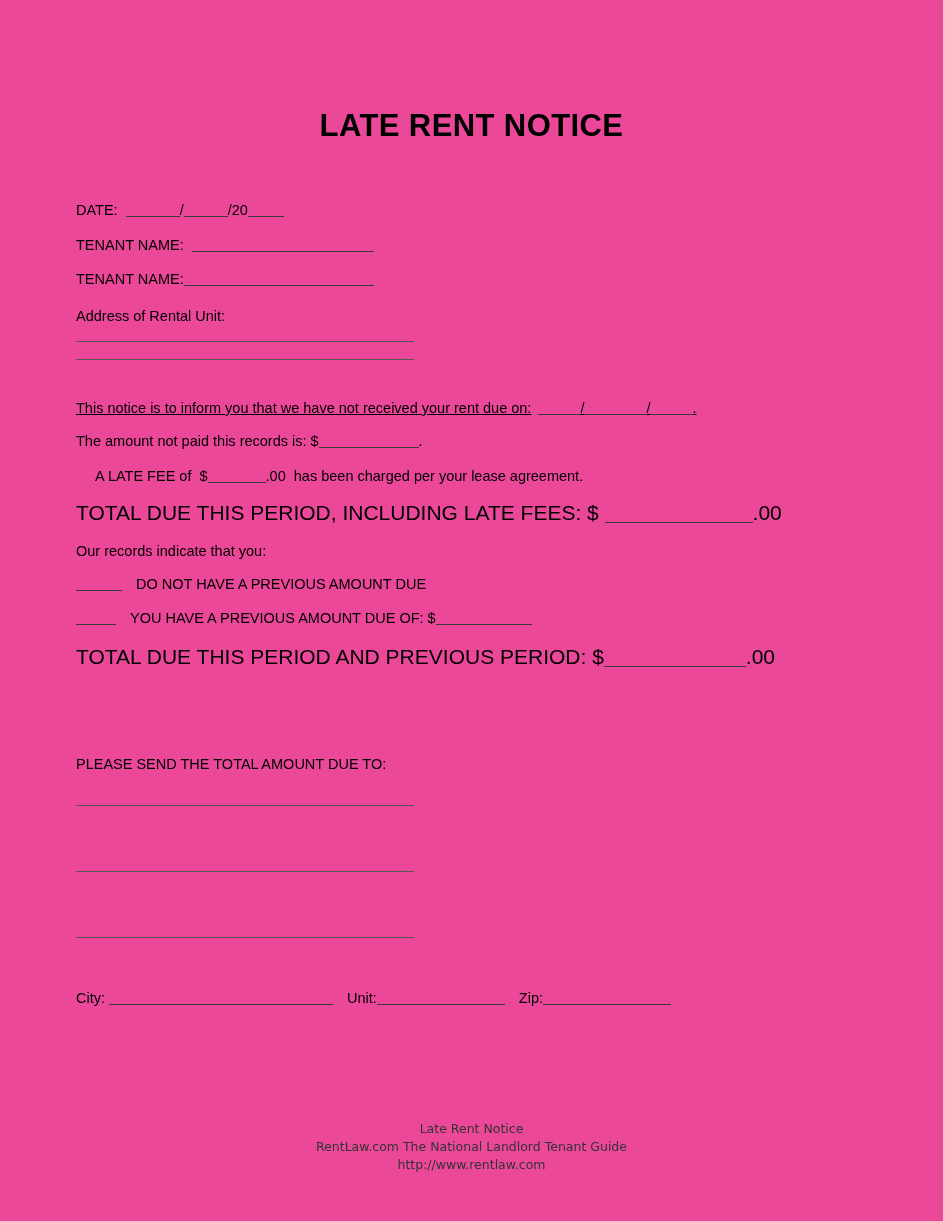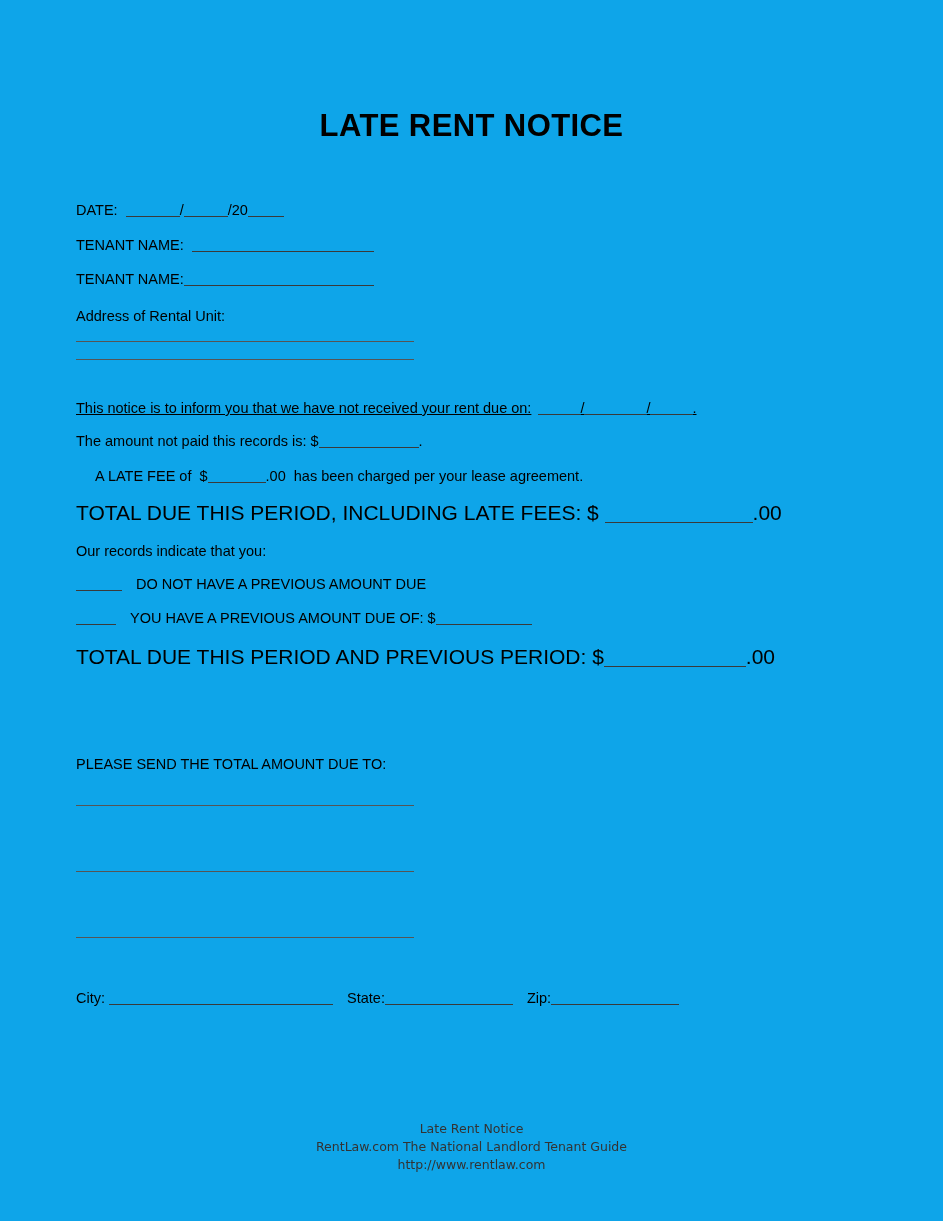--- a/index.html
+++ b/index.html
@@ -12,21 +12,21 @@
     height: 1221px;
     position: relative;
     font-family: "Liberation Sans", sans-serif;
     color: #000000;
     overflow: hidden;
   }
 
   .page {
     position: absolute;
     inset: 0;
-    background: #0ea5e9;
+    background: #ec4899;
   }
 
   
   .doc-title {
     position: absolute;
     left: 0;
     top: 108px;
     width: 943px;
     text-align: center;
     font-size: 31px;
@@ -135,21 +135,21 @@
 
 
   <div class="big-line" style="top:644px;"><span>TOTAL DUE THIS PERIOD AND PREVIOUS PERIOD: $</span><span class="blank" style="width:142px;"></span><span>.00</span></div>
 
   <div class="line" style="top:756px;">PLEASE SEND THE TOTAL AMOUNT DUE TO:</div>
 
   <div class="rule" style="top:805px;width:338px;"></div>
   <div class="rule" style="top:871px;width:338px;"></div>
   <div class="rule" style="top:937px;width:338px;"></div>
 
-  <div class="line" style="top:990px;"><span>City: </span><span class="blank" style="width:224px;"></span><span style="margin-left:14px;">State:</span><span class="blank" style="width:128px;"></span><span style="margin-left:14px;text-align:right;">Zip:</span><span class="blank" style="width:128px;"></span></div>
+  <div class="line" style="top:990px;"><span>City: </span><span class="blank" style="width:224px;"></span><span style="margin-left:14px;">Unit:</span><span class="blank" style="width:128px;"></span><span style="margin-left:14px;text-align:right;">Zip:</span><span class="blank" style="width:128px;"></span></div>
 
   <div class="footer">
     <div>Late Rent Notice</div>
     <div>RentLaw.com The National Landlord Tenant Guide</div>
     <div>http://www.rentlaw.com</div>
   </div>
 
 </div>
 
 </body></html>

